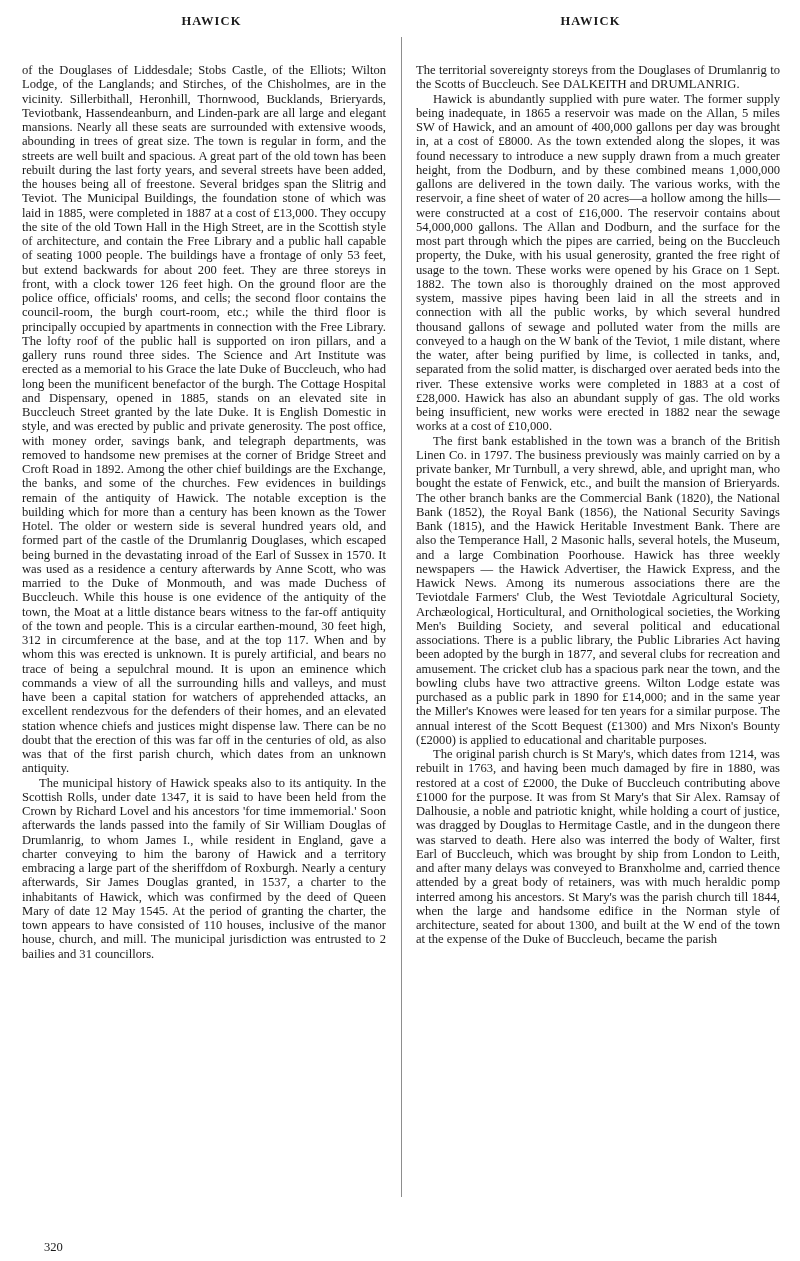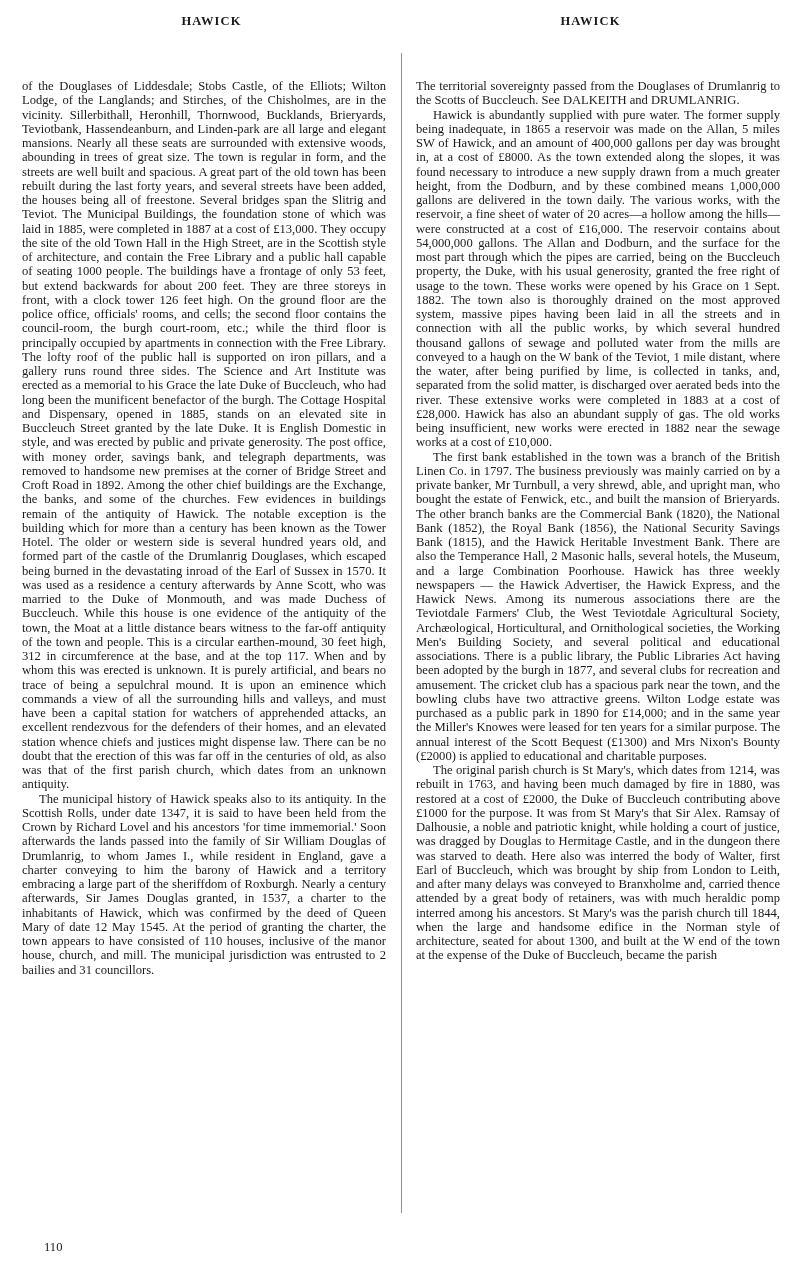--- a/index.html
+++ b/index.html
@@ -19,21 +19,21 @@
     position: absolute;
     left: 0; top: 0;
     width: 800px;
     height: 1261px;
     box-sizing: border-box;
     padding: 14px 20px 10px 22px;
   }
   .running-heads {
     display: flex;
     width: 100%;
-    margin-bottom: 24px;
+    margin-bottom: 8px;
   }
   .head-cell {
     width: 50%;
     text-align: center;
     font-size: 12.5px;
     font-weight: bold;
     letter-spacing: 1.1px;
     font-family: "Liberation Serif", serif;
   }
   .columns {
@@ -86,21 +86,21 @@
 
   <div class="columns">
     <div class="rule"></div>
 
     <div class="col left">
       <p class="noindent">of the Douglases of Liddesdale; Stobs Castle, of the Elliots; Wilton Lodge, of the Langlands; and Stirches, of the Chisholmes, are in the vicinity. Sillerbithall, Heronhill, Thornwood, Bucklands, Brieryards, Teviotbank, Hassendeanburn, and Linden-park are all large and elegant mansions. Nearly all these seats are surrounded with extensive woods, abounding in trees of great size. The town is regular in form, and the streets are well built and spacious. A great part of the old town has been rebuilt during the last forty years, and several streets have been added, the houses being all of freestone. Several bridges span the Slitrig and Teviot. The Municipal Buildings, the foundation stone of which was laid in 1885, were completed in 1887 at a cost of £13,000. They occupy the site of the old Town Hall in the High Street, are in the Scottish style of architecture, and contain the Free Library and a public hall capable of seating 1000 people. The buildings have a frontage of only 53 feet, but extend backwards for about 200 feet. They are three storeys in front, with a clock tower 126 feet high. On the ground floor are the police office, officials' rooms, and cells; the second floor contains the council-room, the burgh court-room, etc.; while the third floor is principally occupied by apartments in connection with the Free Library. The lofty roof of the public hall is supported on iron pillars, and a gallery runs round three sides. The Science and Art Institute was erected as a memorial to his Grace the late Duke of Buccleuch, who had long been the munificent benefactor of the burgh. The Cottage Hospital and Dispensary, opened in 1885, stands on an elevated site in Buccleuch Street granted by the late Duke. It is English Domestic in style, and was erected by public and private generosity. The post office, with money order, savings bank, and telegraph departments, was removed to handsome new premises at the corner of Bridge Street and Croft Road in 1892. Among the other chief buildings are the Exchange, the banks, and some of the churches. Few evidences in buildings remain of the antiquity of Hawick. The notable exception is the building which for more than a century has been known as the Tower Hotel. The older or western side is several hundred years old, and formed part of the castle of the Drumlanrig Douglases, which escaped being burned in the devastating inroad of the Earl of Sussex in 1570. It was used as a residence a century afterwards by Anne Scott, who was married to the Duke of Monmouth, and was made Duchess of Buccleuch. While this house is one evidence of the antiquity of the town, the Moat at a little distance bears witness to the far-off antiquity of the town and people. This is a circular earthen-mound, 30 feet high, 312 in circumference at the base, and at the top 117. When and by whom this was erected is unknown. It is purely artificial, and bears no trace of being a sepulchral mound. It is upon an eminence which commands a view of all the surrounding hills and valleys, and must have been a capital station for watchers of apprehended attacks, an excellent rendezvous for the defenders of their homes, and an elevated station whence chiefs and justices might dispense law. There can be no doubt that the erection of this was far off in the centuries of old, as also was that of the first parish church, which dates from an unknown antiquity.</p>
       <p>The municipal history of Hawick speaks also to its antiquity. In the Scottish Rolls, under date 1347, it is said to have been held from the Crown by Richard Lovel and his ancestors 'for time immemorial.' Soon afterwards the lands passed into the family of Sir William Douglas of Drumlanrig, to whom James I., while resident in England, gave a charter conveying to him the barony of Hawick and a territory embracing a large part of the sheriffdom of Roxburgh. Nearly a century afterwards, Sir James Douglas granted, in 1537, a charter to the inhabitants of Hawick, which was confirmed by the deed of Queen Mary of date 12 May 1545. At the period of granting the charter, the town appears to have consisted of 110 houses, inclusive of the manor house, church, and mill. The municipal jurisdiction was entrusted to 2 bailies and 31 councillors.</p>
     </div>
 
     <div class="col right">
-      <p class="noindent">The territorial sovereignty passed from the Douglases of Drumlanrig to the Scotts of Buccleuch. See DALKEITH and DRUMLANRIG.</p>
+      <p class="noindent">The territorial sovereignty storeys from the Douglases of Drumlanrig to the Scotts of Buccleuch. See DALKEITH and DRUMLANRIG.</p>
       <p>Hawick is abundantly supplied with pure water. The former supply being inadequate, in 1865 a reservoir was made on the Allan, 5 miles SW of Hawick, and an amount of 400,000 gallons per day was brought in, at a cost of £8000. As the town extended along the slopes, it was found necessary to introduce a new supply drawn from a much greater height, from the Dodburn, and by these combined means 1,000,000 gallons are delivered in the town daily. The various works, with the reservoir, a fine sheet of water of 20 acres—a hollow among the hills—were constructed at a cost of £16,000. The reservoir contains about 54,000,000 gallons. The Allan and Dodburn, and the surface for the most part through which the pipes are carried, being on the Buccleuch property, the Duke, with his usual generosity, granted the free right of usage to the town. These works were opened by his Grace on 1 Sept. 1882. The town also is thoroughly drained on the most approved system, massive pipes having been laid in all the streets and in connection with all the public works, by which several hundred thousand gallons of sewage and polluted water from the mills are conveyed to a haugh on the W bank of the Teviot, 1 mile distant, where the water, after being purified by lime, is collected in tanks, and, separated from the solid matter, is discharged over aerated beds into the river. These extensive works were completed in 1883 at a cost of £28,000. Hawick has also an abundant supply of gas. The old works being insufficient, new works were erected in 1882 near the sewage works at a cost of £10,000.</p>
       <p>The first bank established in the town was a branch of the British Linen Co. in 1797. The business previously was mainly carried on by a private banker, Mr Turnbull, a very shrewd, able, and upright man, who bought the estate of Fenwick, etc., and built the mansion of Brieryards. The other branch banks are the Commercial Bank (1820), the National Bank (1852), the Royal Bank (1856), the National Security Savings Bank (1815), and the Hawick Heritable Investment Bank. There are also the Temperance Hall, 2 Masonic halls, several hotels, the Museum, and a large Combination Poorhouse. Hawick has three weekly newspapers — the Hawick Advertiser, the Hawick Express, and the Hawick News. Among its numerous associations there are the Teviotdale Farmers' Club, the West Teviotdale Agricultural Society, Archæological, Horticultural, and Ornithological societies, the Working Men's Building Society, and several political and educational associations. There is a public library, the Public Libraries Act having been adopted by the burgh in 1877, and several clubs for recreation and amusement. The cricket club has a spacious park near the town, and the bowling clubs have two attractive greens. Wilton Lodge estate was purchased as a public park in 1890 for £14,000; and in the same year the Miller's Knowes were leased for ten years for a similar purpose. The annual interest of the Scott Bequest (£1300) and Mrs Nixon's Bounty (£2000) is applied to educational and charitable purposes.</p>
       <p>The original parish church is St Mary's, which dates from 1214, was rebuilt in 1763, and having been much damaged by fire in 1880, was restored at a cost of £2000, the Duke of Buccleuch contributing above £1000 for the purpose. It was from St Mary's that Sir Alex. Ramsay of Dalhousie, a noble and patriotic knight, while holding a court of justice, was dragged by Douglas to Hermitage Castle, and in the dungeon there was starved to death. Here also was interred the body of Walter, first Earl of Buccleuch, which was brought by ship from London to Leith, and after many delays was conveyed to Branxholme and, carried thence attended by a great body of retainers, was with much heraldic pomp interred among his ancestors. St Mary's was the parish church till 1844, when the large and handsome edifice in the Norman style of architecture, seated for about 1300, and built at the W end of the town at the expense of the Duke of Buccleuch, became the parish</p>
     </div>
   </div>
 
-  <div class="folio">110</div>
+  <div class="folio">320</div>
 </div>
 
 </body></html>

